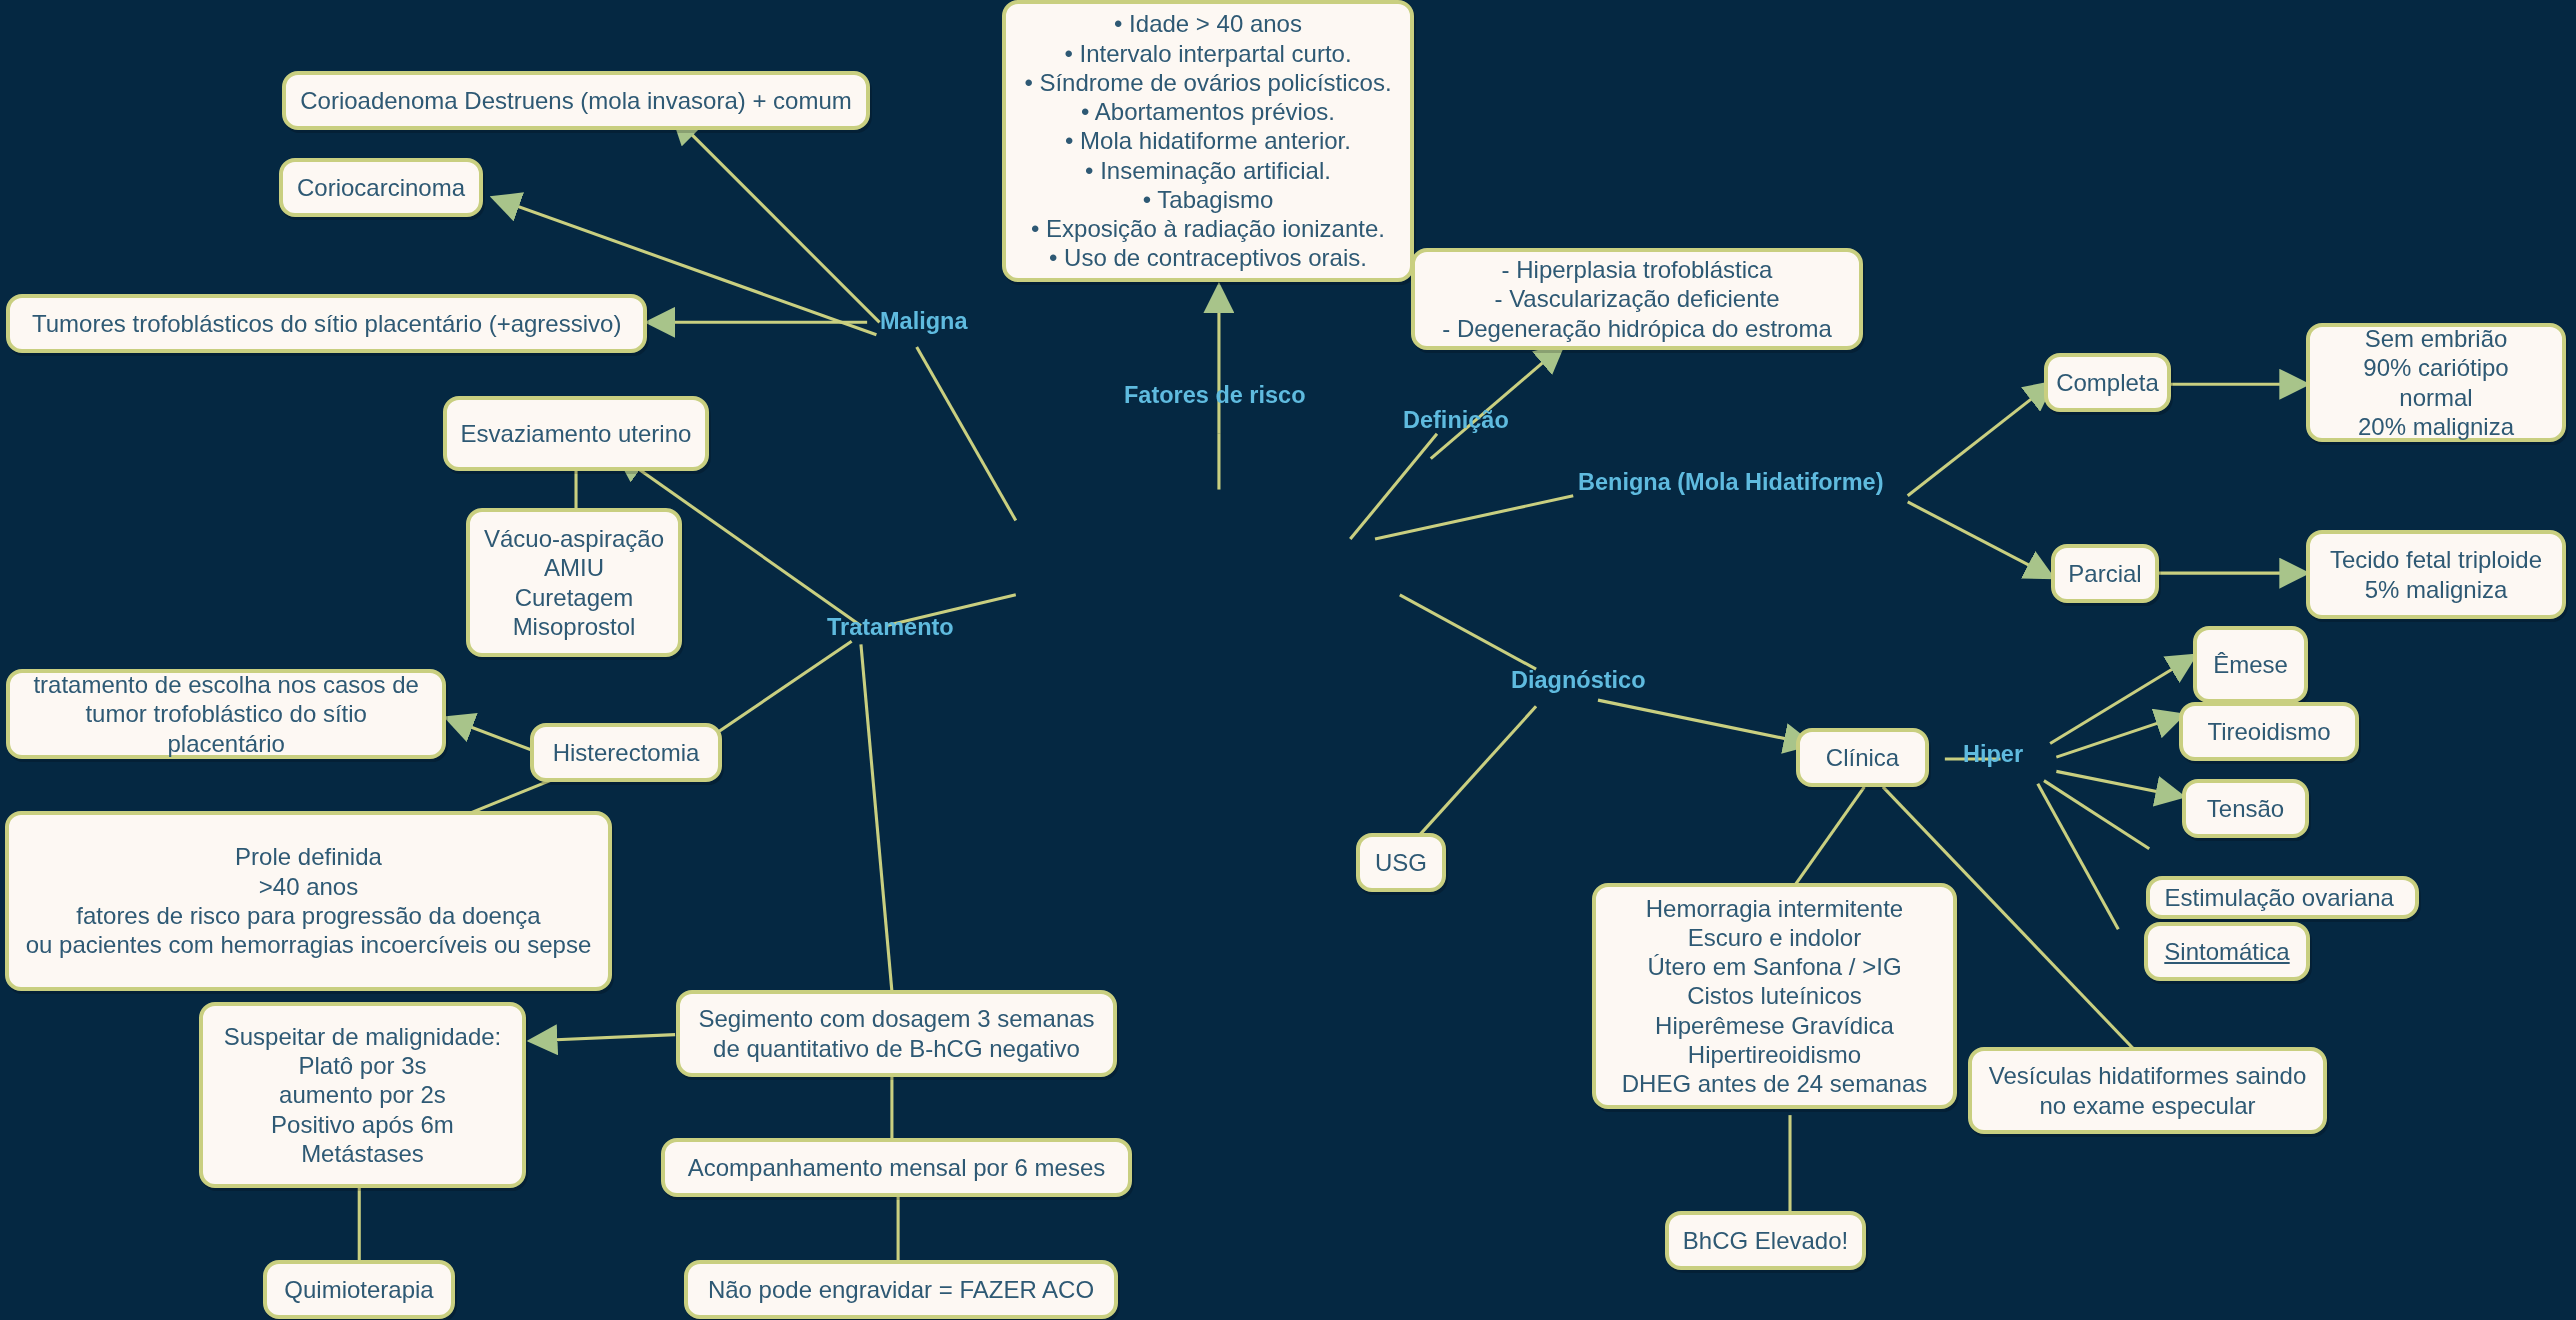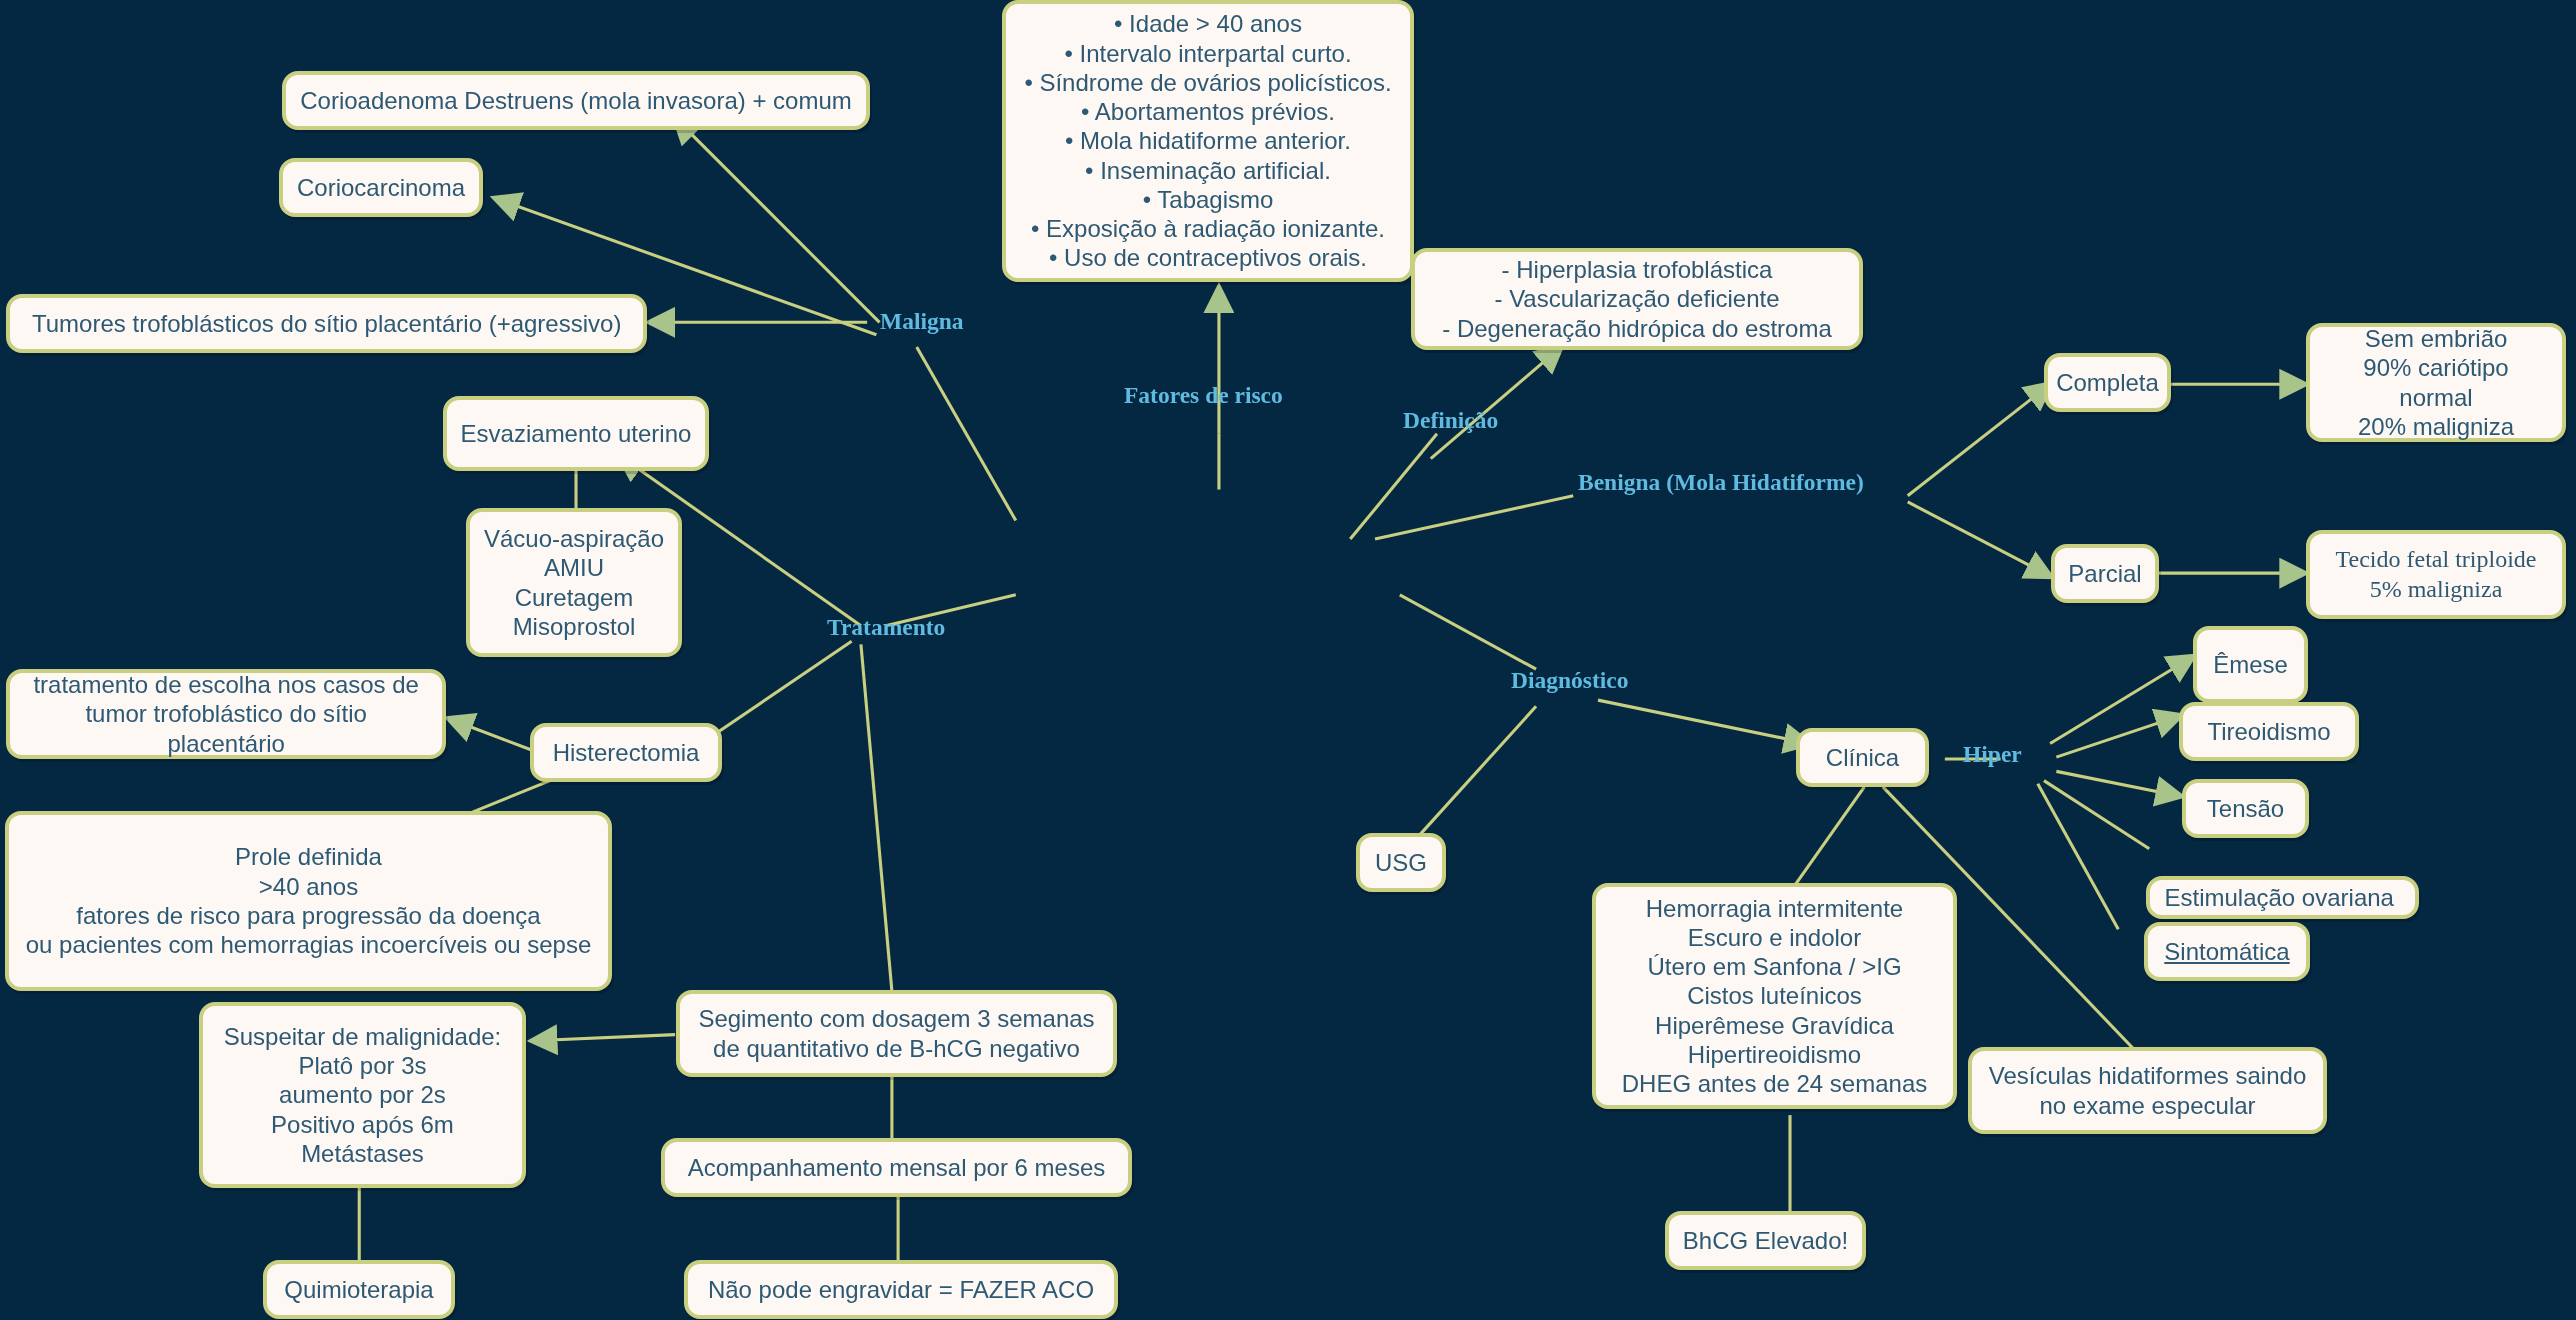--- a/index.html
+++ b/index.html
@@ -35,21 +35,20 @@
     border-width:5.6px;
     background:#fdf8f3;
   }
   .elabel{
     position:absolute;
     color:#5fbbdf;
     font-weight:bold;
     font-size:23.5px;
     white-space:nowrap;
     line-height:1;
-    font-family:Liberation Serif, serif;
   }
 </style>
 </head>
 <body>
 
 <div id="canvas">
 
   <svg id="edges" viewBox="0 0 4159 2132">
     <defs>
       <marker id="ah" markerWidth="10" markerHeight="10" refX="8" refY="5" orient="auto" markerUnits="strokeWidth">
@@ -128,21 +127,21 @@
 
   <div class="node" style="left:1411px;top:248px;width:452px;height:102px;">- Hiperplasia trofoblástica
 - Vascularização deficiente
 - Degeneração hidrópica do estroma</div>
 
   <div class="node" style="left:2044px;top:353px;width:127px;height:59px;">Completa</div>
   <div class="node" style="left:2306px;top:323px;width:260px;height:119px;">Sem embrião
 90% cariótipo normal
 20% maligniza</div>
   <div class="node" style="left:2051px;top:544px;width:108px;height:59px;">Parcial</div>
-  <div class="node" style="left:2306px;top:530px;width:260px;height:89px;font-family:Liberation Serif, serif;">Tecido fetal triploide
+  <div class="node" style="left:2306px;top:530px;width:260px;height:89px;">Tecido fetal triploide
 5% maligniza</div>
 
   <div class="node" style="left:443px;top:396px;width:266px;height:75px;">Esvaziamento uterino</div>
   <div class="node" style="left:466px;top:508px;width:216px;height:149px;">Vácuo-aspiração
 AMIU
 Curetagem
 Misoprostol</div>
   <div class="node" style="left:530px;top:723px;width:192px;height:59px;">Histerectomia</div>
   <div class="node" style="left:6.2px;top:669px;width:440px;height:90px;">tratamento de escolha nos casos de
 tumor trofoblástico do sítio placentário</div>

